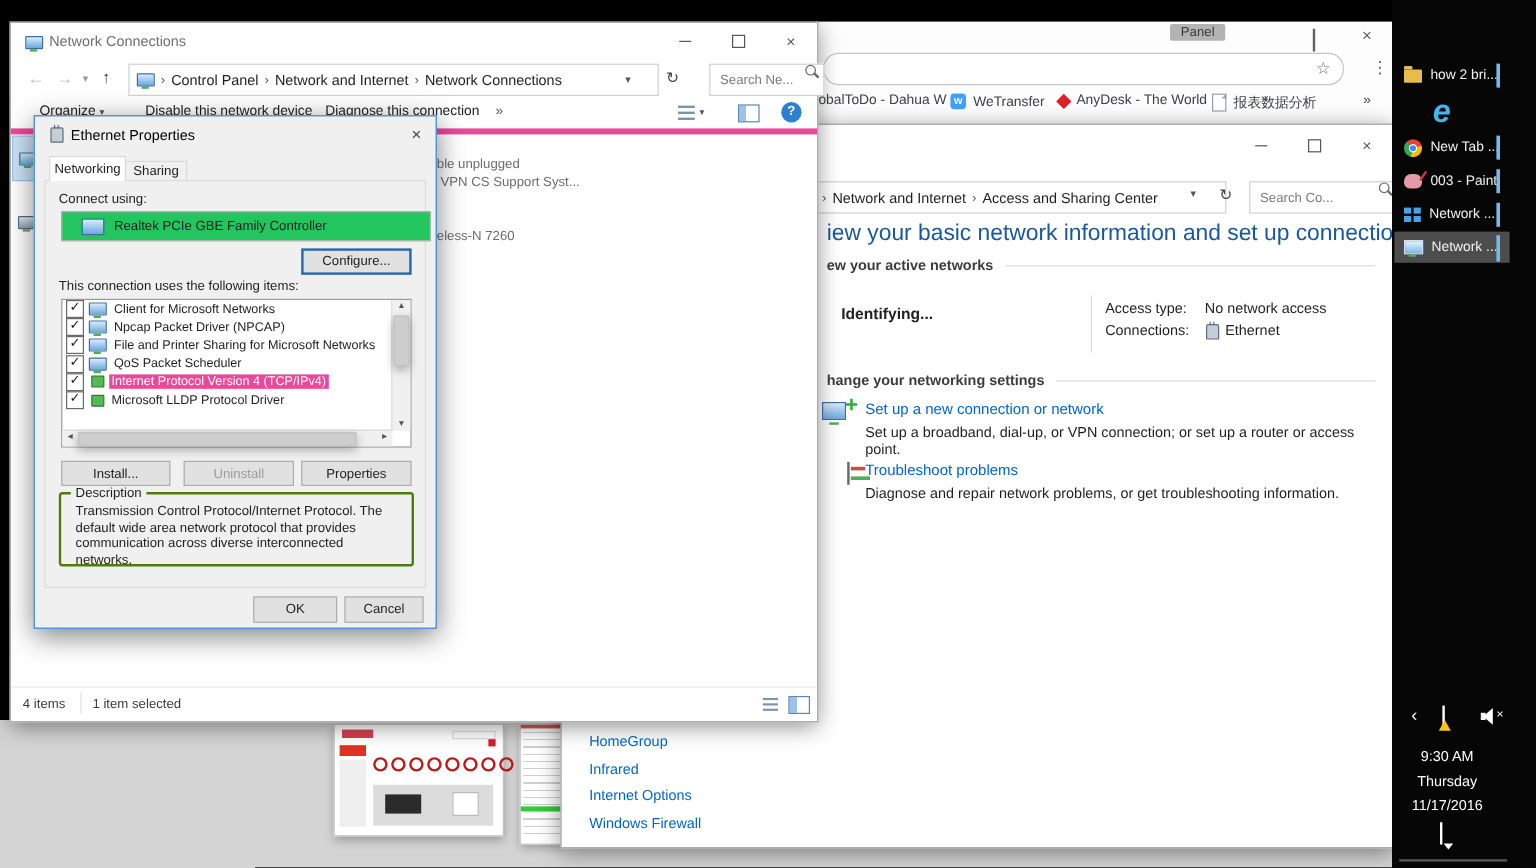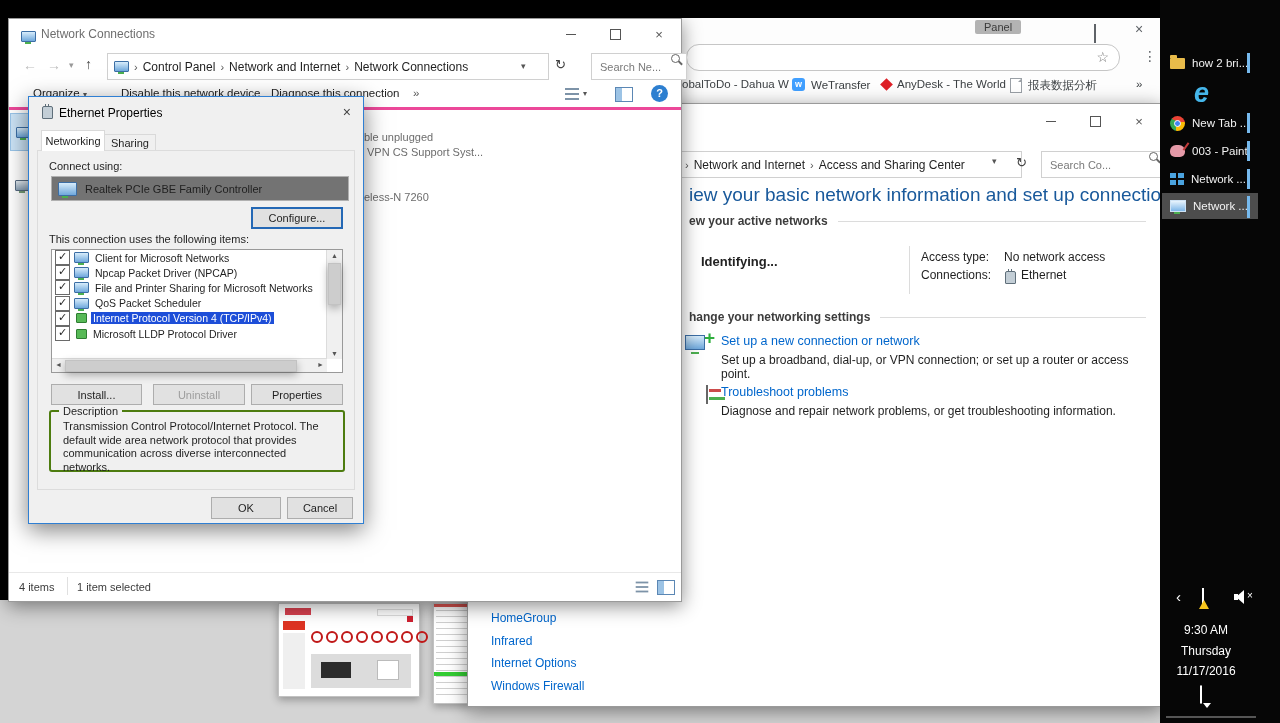--- a/index.html
+++ b/index.html
@@ -106,21 +106,21 @@
   .crumb-sep{color:#555;font-size:11px}
   .search-box{position:absolute;height:25px;background:#fff;border:1px solid #d0d0d0;display:flex;padding:0 6px;gap:4px}
   .search-box input{border:none;outline:none;flex:1;min-width:0;font-size:11px;font-family:inherit;color:#444;background:transparent}
   .search-box input::placeholder{color:#7a7a7a}
   .nav-arrow{position:absolute;font-size:14px}
   .link{color:#0066cc;cursor:pointer}
 
   
   #nc-win{left:8px;top:18px;width:672px;height:582px}
   #nc-win .title{position:absolute;left:32px;top:8px;font-size:12px;color:#6e6e6e}
-  #nc-win .toolbar{position:absolute;left:0;top:62px;width:100%;height:26px;border-bottom:3px solid #ec4899;font-size:11.5px;color:#222}
+  #nc-win .toolbar{position:absolute;left:0;top:62px;width:100%;height:26px;border-bottom:5px solid #ec4899;font-size:11.5px;color:#222}
   #nc-win .statusbar{position:absolute;left:0;bottom:0;width:100%;height:28px;border-top:1px solid #e8e8e8;font-size:11px;color:#3c3c3c}
   .frag-icon{position:absolute;width:24px;height:36px;display:flex;align-items:center;justify-content:center}
   .fragment-text{position:absolute;font-size:11px;color:#6d6d6d;white-space:nowrap}
 
   
   #nsc-win{left:467px;top:103px;width:693px;height:602px}
   #nsc-win .tb-btns{height:34px}
   #nsc-win .heading{position:absolute;left:221px;top:80px;font-size:19px;color:#19599b;white-space:nowrap}
   .sec-header{position:absolute;display:flex;align-items:center;gap:10px;font-size:12px;font-weight:bold;color:#3c3c3c;white-space:nowrap}
   .sec-header::after{content:'';flex:1;height:1px;background:#dcdcdc}
@@ -129,28 +129,28 @@
   .see-also-item{font-size:12px;color:#0066cc;margin-bottom:8.5px;cursor:pointer}
 
   
   #dlg{left:28px;top:96px;width:334px;height:426px;background:#f0f0f0;border:1px solid #2f7fd3;box-shadow:0 6px 22px rgba(0,0,0,.5);font-size:11px}
   #dlg .dlg-title{position:absolute;left:30px;top:9px;font-size:12px;color:#000}
   #dlg .dlg-close{position:absolute;right:12px;top:7px;font-size:14px;color:#444}
   #dlg .tab{position:absolute;border:1px solid #d9d9d9;border-bottom:none;text-align:center}
   #dlg .tab.active{left:12px;top:33px;width:62px;height:20px;background:#fff;line-height:20px;z-index:2}
   #dlg .tab.inactive{left:75px;top:37px;width:50px;height:16px;background:#f0f0f0;line-height:16px}
   #dlg .page{position:absolute;left:8px;top:53px;width:316px;height:338px;border:1px solid #dcdcdc;background:#f0f0f0}
-  #dlg .adapter-box{position:absolute;left:22px;top:79px;width:290px;height:23px;background:#737373;border:1px solid #b0b0b0;display:flex;align-items:center;gap:8px;padding-left:6px}
+  #dlg .adapter-box{position:absolute;left:22px;top:79px;width:290px;height:23px;background:#22c55e;border:1px solid #b0b0b0;display:flex;align-items:center;gap:8px;padding-left:16px}
   .btn{position:absolute;background:#e1e1e1;border:1px solid #adadad;text-align:center;font-size:11px;font-family:inherit;color:#1f1f1f;padding:0}
   .btn.focus{border:2px solid #2468b5}
   .btn.disabled{color:#9d9d9d}
   #conn-list{position:absolute;left:22px;top:152px;width:290px;height:122px;background:#fff;border:1px solid #999}
   .conn-row{display:flex;align-items:center;gap:4px;height:15.2px;padding-left:3px;white-space:nowrap;font-size:10.5px}
   .conn-row .lbl{padding:0 2px}
-  .conn-row .lbl.sel{background:#1d4ed8;color:#fff}
+  .conn-row .lbl.sel{background:#ec4899;color:#fff}
   #conn-list .vscroll{position:absolute;top:0;right:0;width:15px;bottom:13px;background:#f0f0f0;border-left:1px solid #dcdcdc;font-size:7px;color:#555;text-align:center}
   #conn-list .vscroll .up{position:absolute;top:2px;left:0;right:0}
   #conn-list .vscroll .down{position:absolute;bottom:2px;left:0;right:0}
   #conn-list .vscroll .thumb{position:absolute;left:1px;right:1px;top:13px;height:40px;background:#cdcdcd}
   #conn-list .hscroll{position:absolute;left:0;right:15px;bottom:0;height:13px;background:#f0f0f0;border-top:1px solid #dcdcdc;font-size:7px;color:#555}
   #conn-list .hscroll .left{position:absolute;left:3px;top:2px}
   #conn-list .hscroll .right{position:absolute;right:3px;top:2px}
   #conn-list .hscroll .thumb{position:absolute;left:13px;top:1px;height:10px;width:230px;background:#cdcdcd}
   #dlg .groupbox{position:absolute;left:20px;top:313px;width:292px;height:58px;border:2px solid #4d7c0f;border-radius:3px}
   #dlg .groupbox .gb-label{position:absolute;left:8px;top:-7px;background:#f0f0f0;padding:0 4px}

